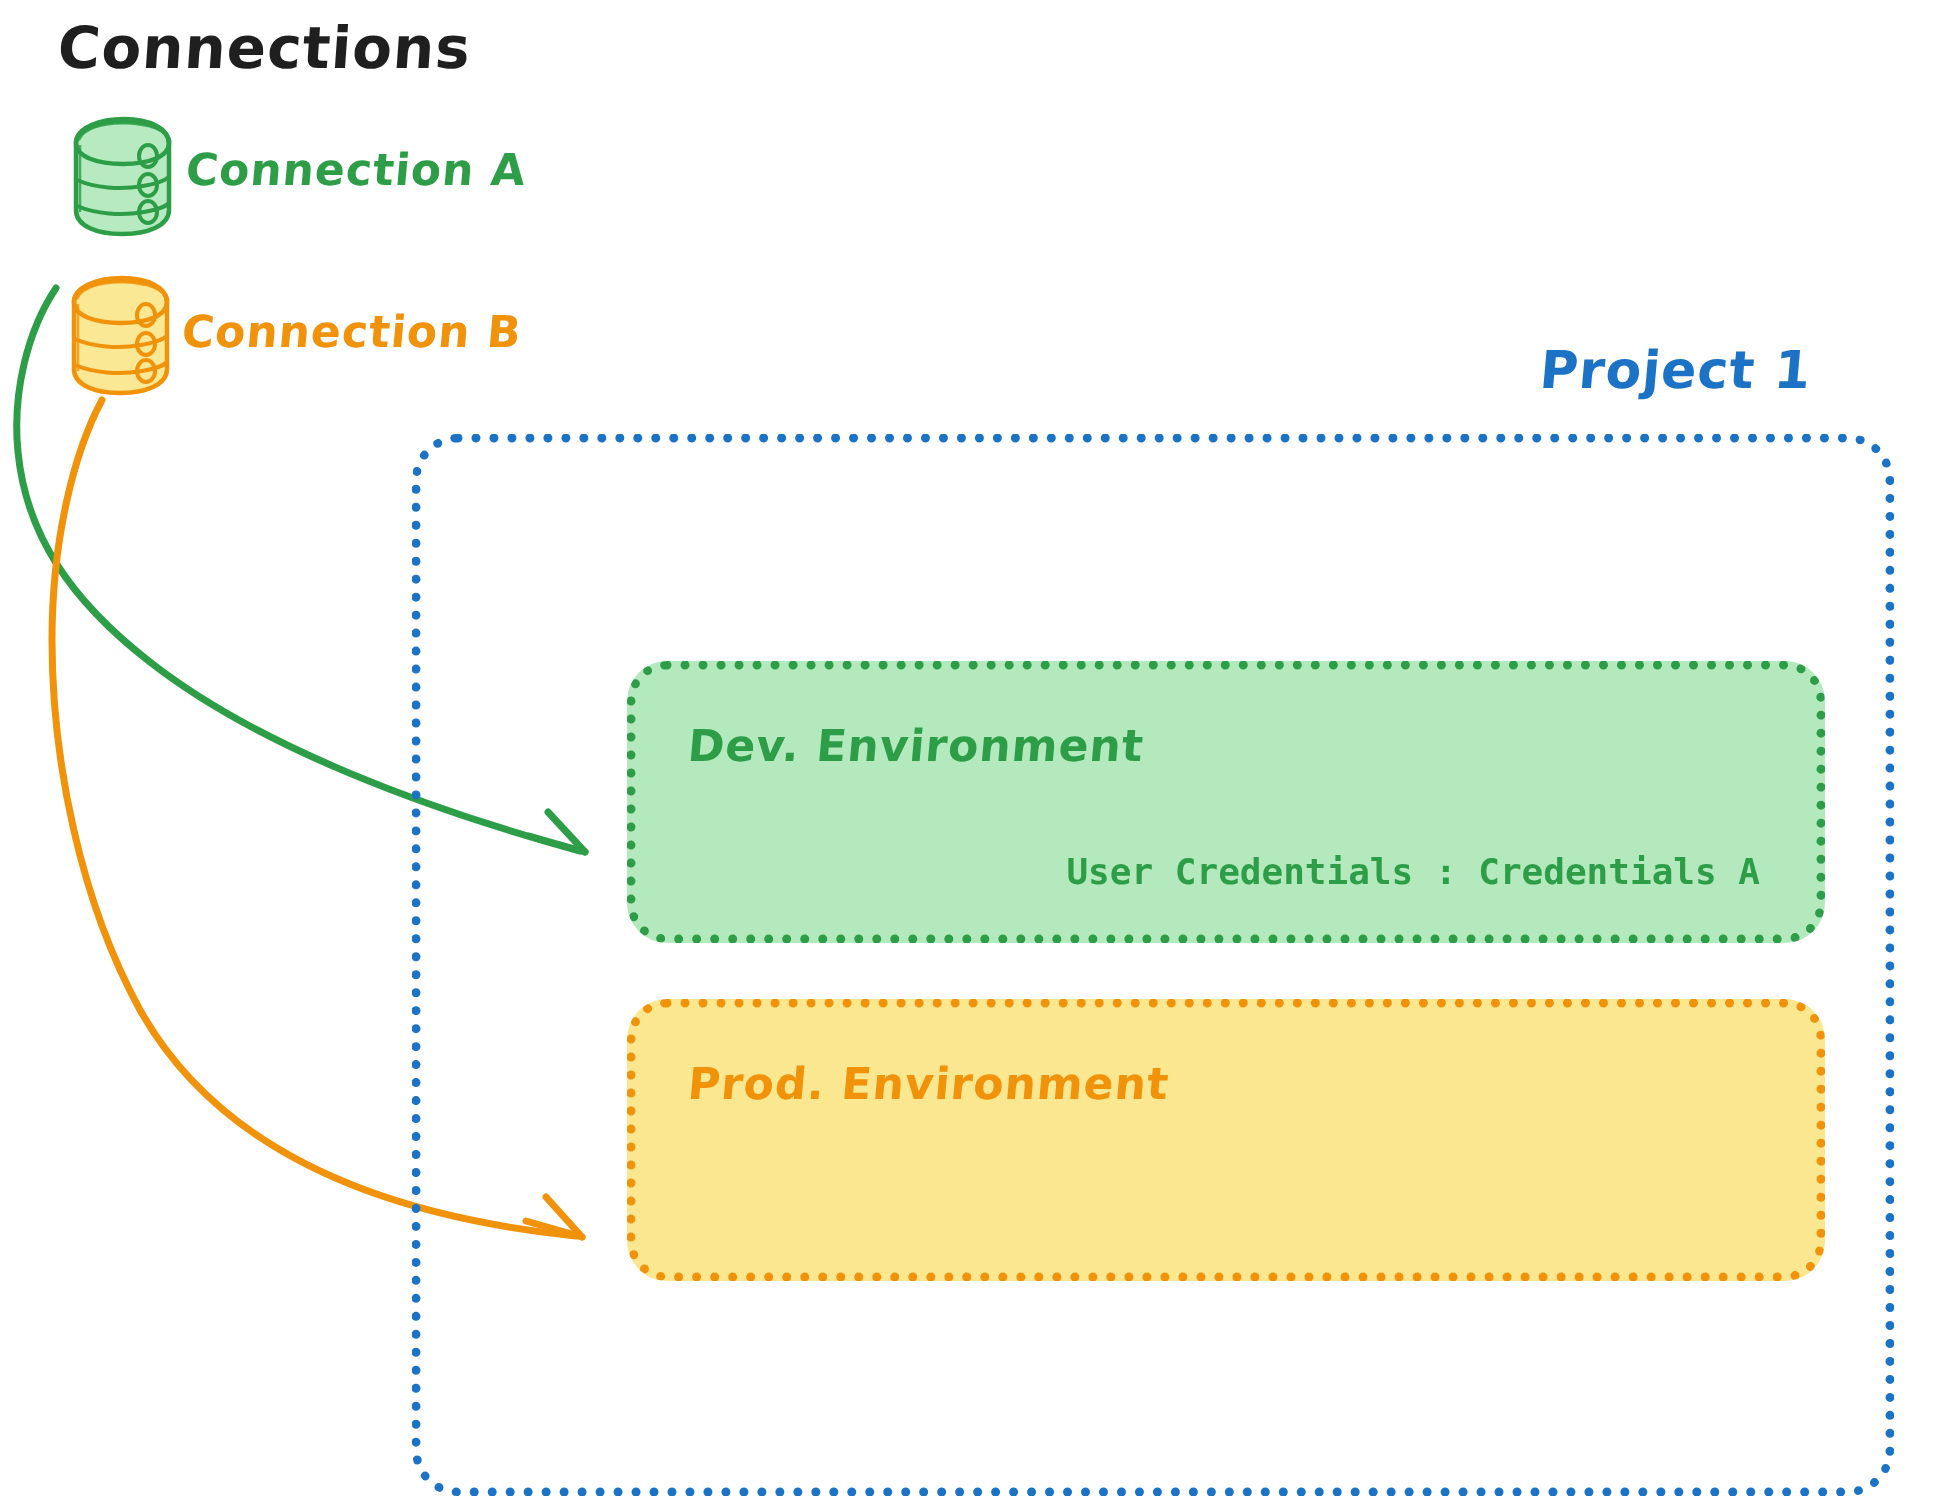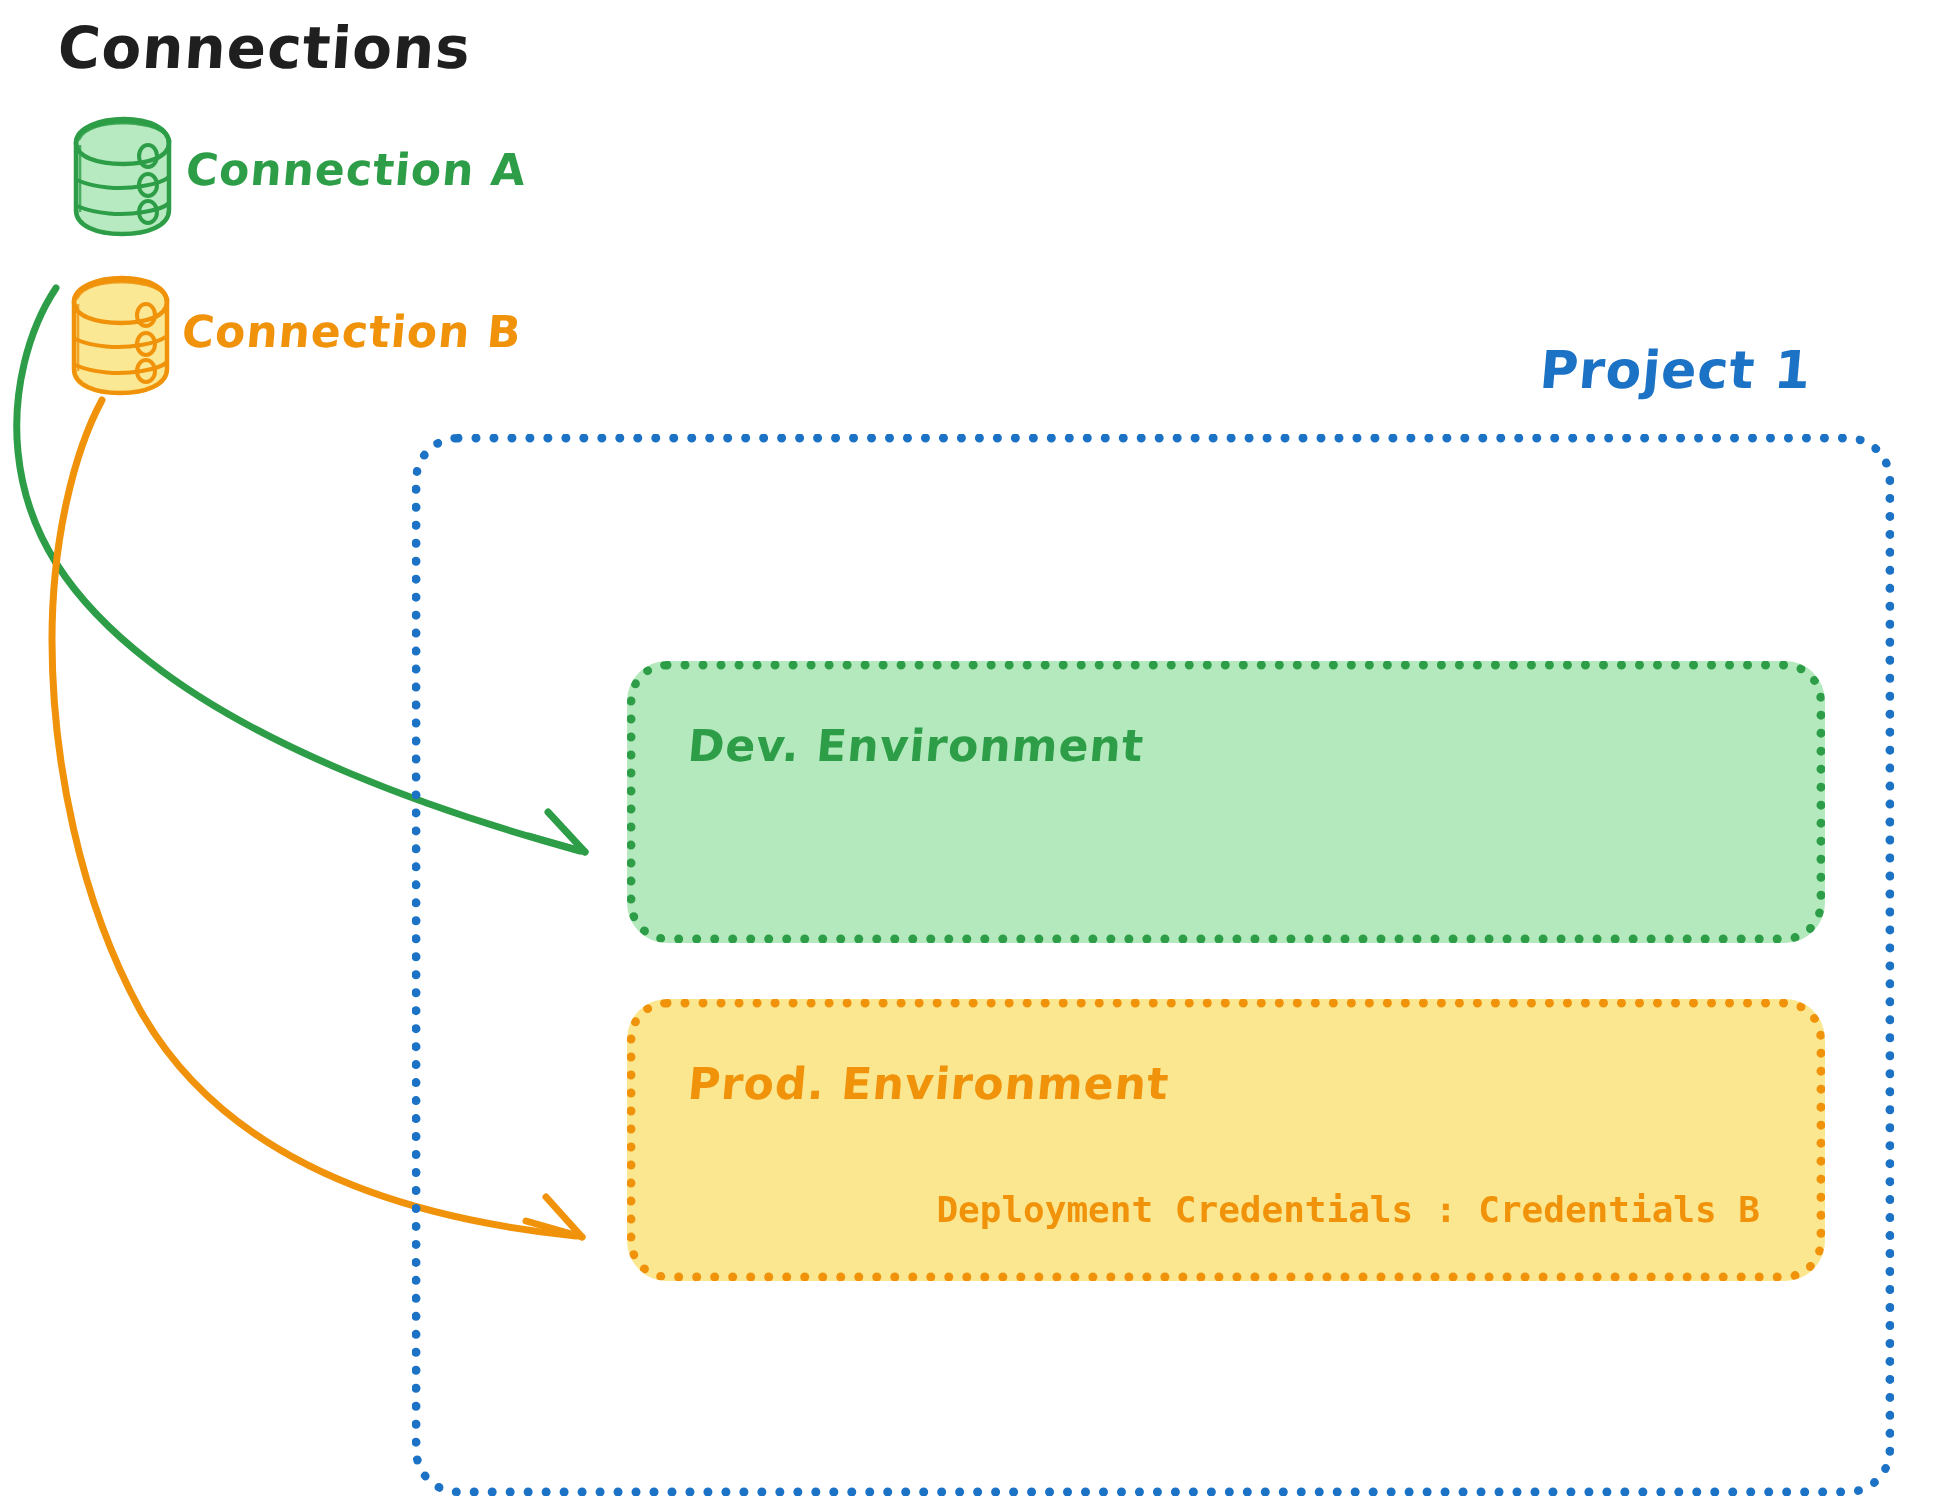--- a/index.html
+++ b/index.html
@@ -204,22 +204,22 @@
   <div class="hand" id="label-connection-a">Connection A</div>
 
   <div class="hand" id="label-connection-b">Connection B</div>
 
   <div class="hand" id="title-project">Project 1</div>
 
   <div id="project-box">
 
     <div class="env-box" id="dev-box" style="left:206px; top:218px;">
       <div class="env-title" id="dev-title">Dev. Environment</div>
+      <div class="env-creds" id="dev-creds">User Credentials : Credentials A</div>
     </div>
 
     <div class="env-box" id="prod-box" style="left:206px; top:556px;">
       <div class="env-title" id="prod-title">Prod. Environment</div>
-      <div class="env-creds" id="prod-creds">Deployment Credentials : Credentials B</div>
     </div>
 
   </div>
 
 </div>
 
 </body></html>

